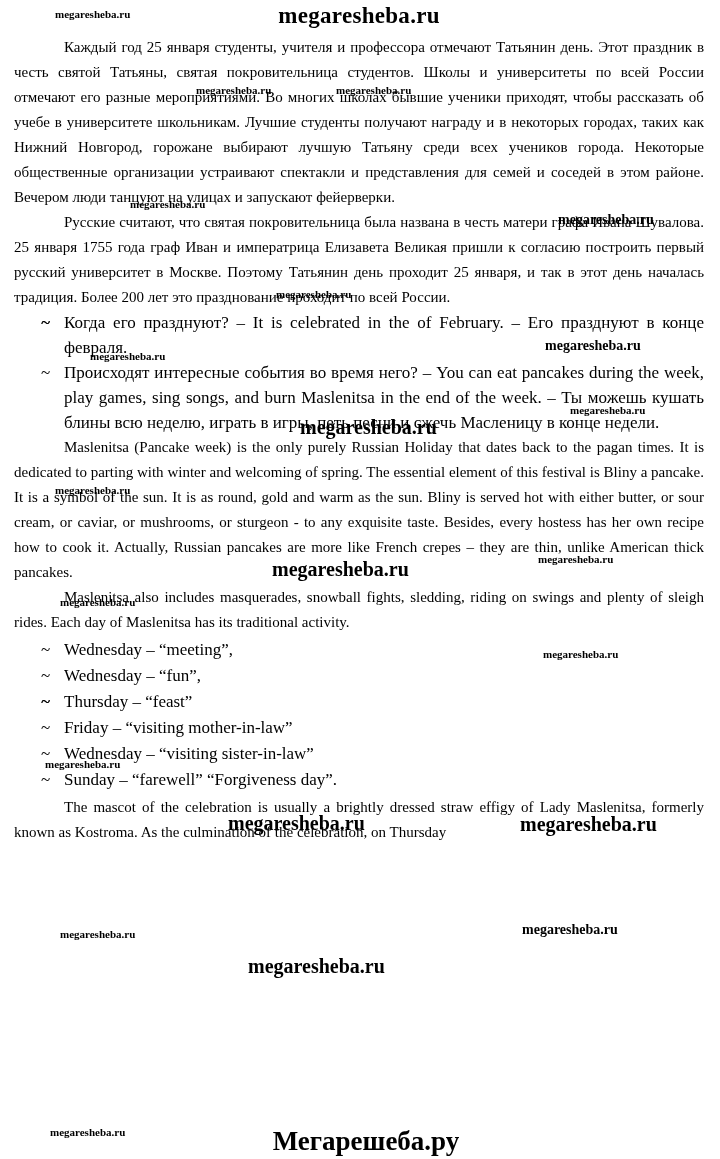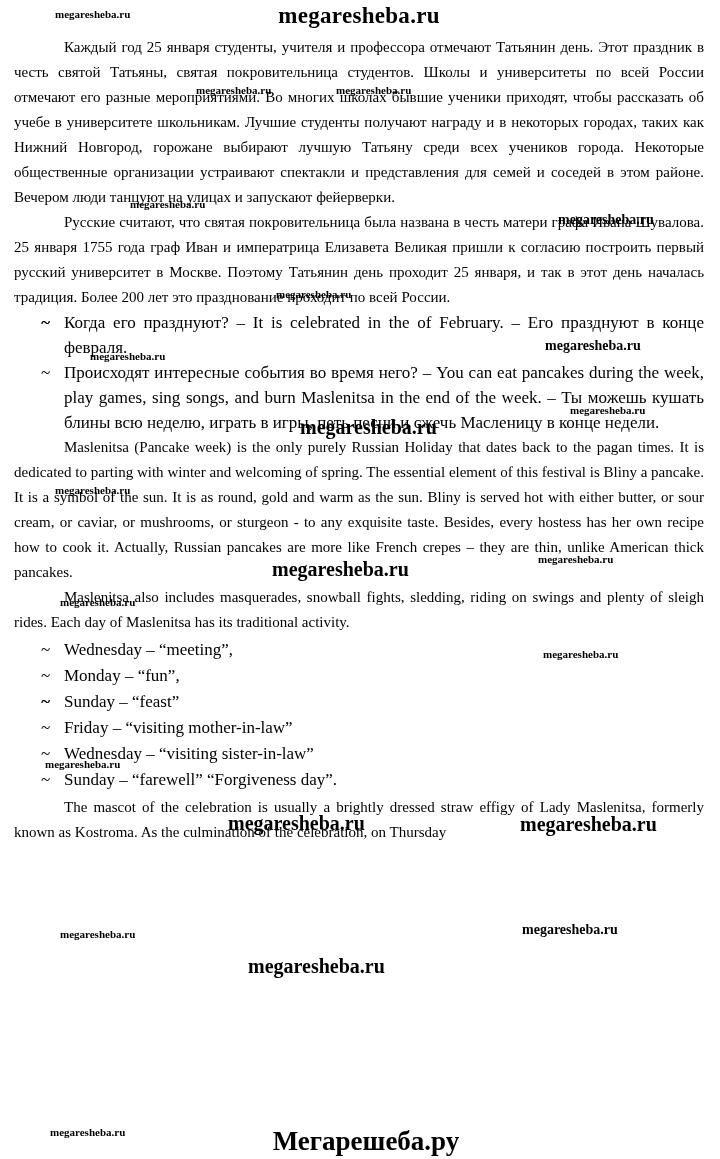--- a/index.html
+++ b/index.html
@@ -103,28 +103,28 @@
 
   <p class="para indent">Maslenitsa also includes masquerades, snowball fights, sledding, riding on swings and plenty of sleigh rides. Each day of Maslenitsa has its traditional activity.</p>
 
   <div class="day-list">
     <div class="day-item">
       <span class="marker">~</span>
       <span>Wednesday – “meeting”,</span>
     </div>
     <div class="day-item">
       <span class="marker">~</span>
-      <span>Monday – “fun”,</span>
+      <span>Wednesday – “fun”,</span>
     </div>
     <div class="day-item">
       <span class="marker">~</span>
     </div>
     <div class="day-item">
       <span class="marker">~</span>
-      <span>Sunday – “feast”</span>
+      <span>Thursday – “feast”</span>
     </div>
     <div class="day-item">
       <span class="marker">~</span>
       <span>Friday – “visiting mother-in-law”</span>
     </div>
     <div class="day-item">
       <span class="marker">~</span>
       <span>Wednesday – “visiting sister-in-law”</span>
     </div>
     <div class="day-item">

